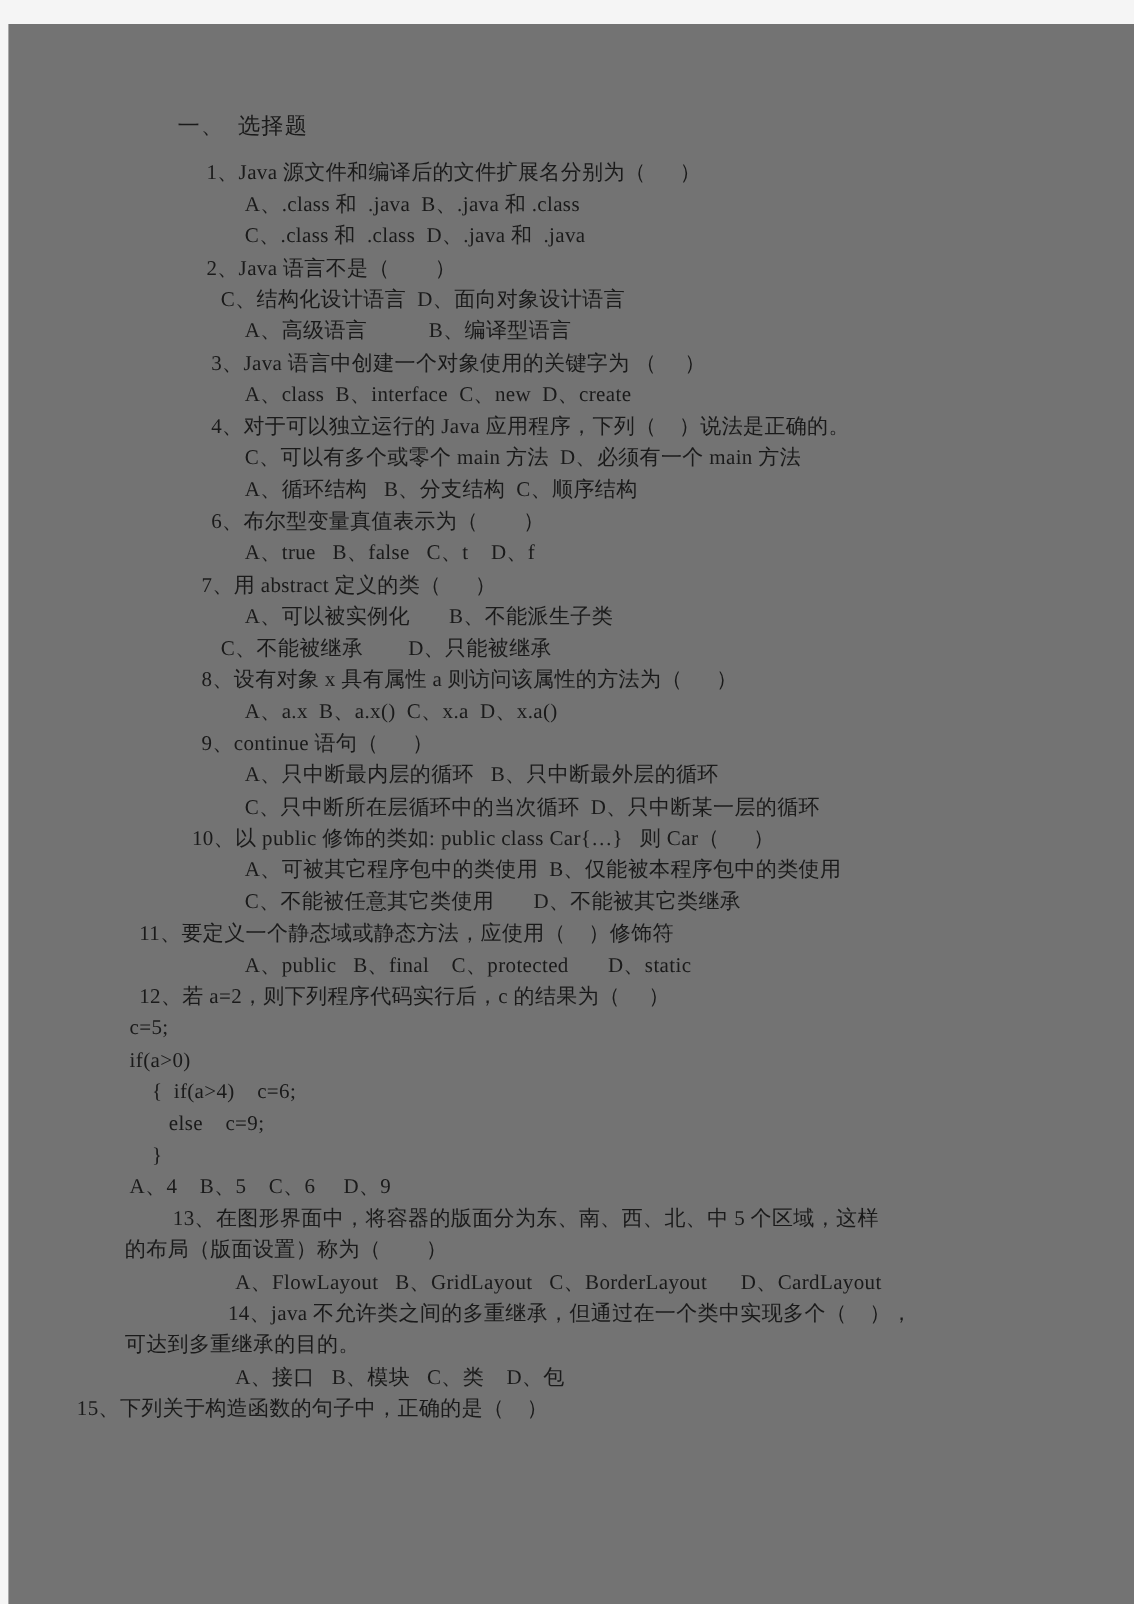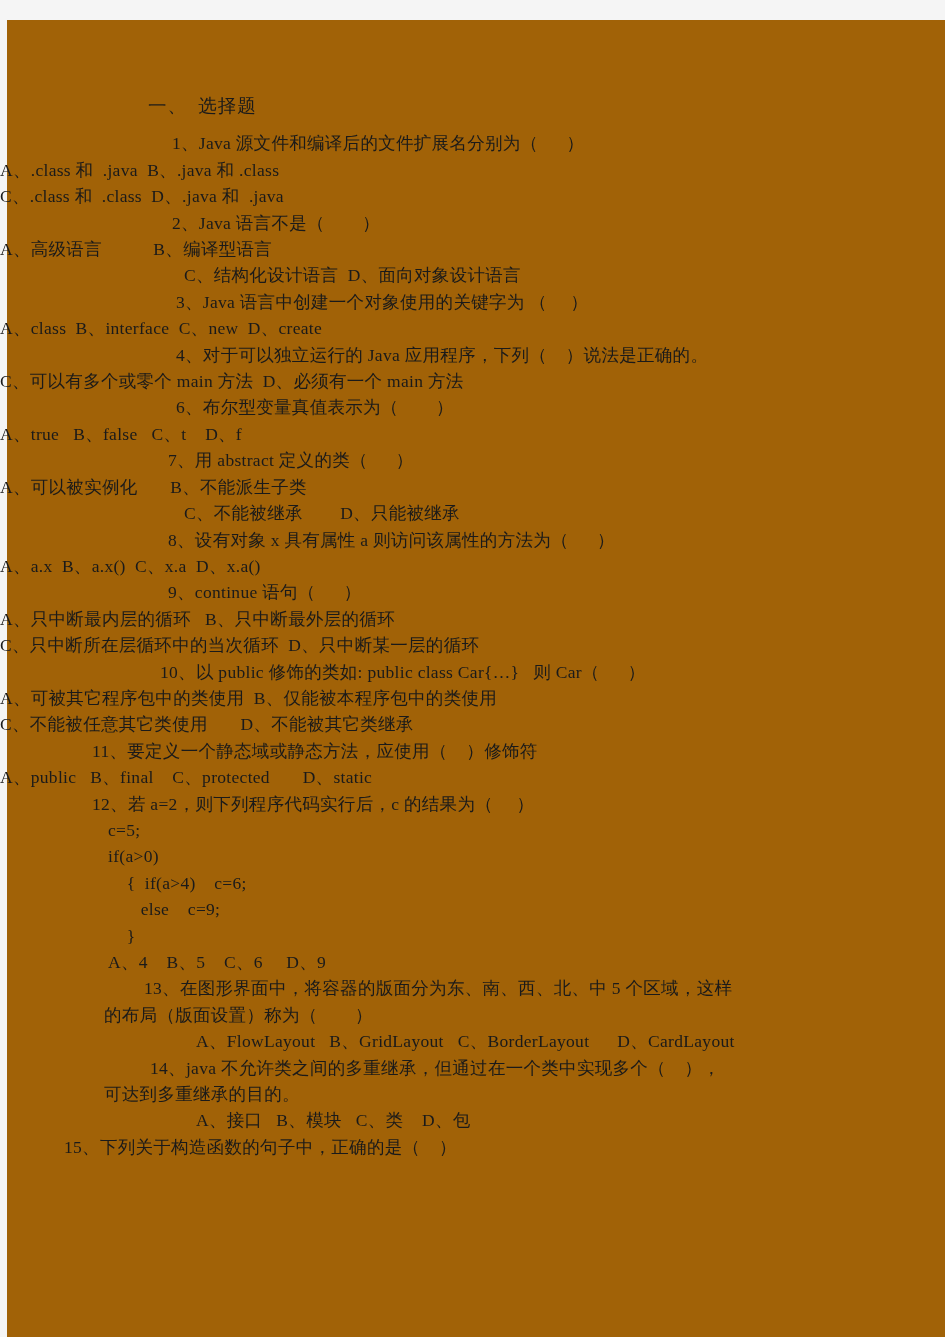--- a/index.html
+++ b/index.html
@@ -5,21 +5,21 @@
 <style>
   html, body {
     margin: 0;
     padding: 0;
     background: #f4f4f4;
   }
   #page {
     position: relative;
     width: 945px;
     height: 1337px;
-    background: #a16207;
+    background: #737373;
     margin: 0;
     overflow: hidden;
     box-sizing: border-box;
   }
   
   #scan-edge-left {
     position: absolute;
     left: 0; top: 0;
     width: 7px; height: 1337px;
     background: #f5f5f5;
@@ -53,28 +53,28 @@
   .spacer-small { height: 11px; }
   .spacer-tiny { height: 3px; }
   .spacer-big { height: 24px; }
 
   
   .i-head  { padding-left: 148px; }
   .i-q     { padding-left: 172px; }
   .i-q2    { padding-left: 168px; }
   .i-q3    { padding-left: 176px; }
   .i-qw    { padding-left: 160px; }
-  .i-qwide { padding-left: 92px; }
-  .i-opt   { }
+  .i-qwide { padding-left: 116px; }
+  .i-opt   { padding-left: 204px; }
   .i-opt2  { padding-left: 196px; }
   .i-optl  { padding-left: 184px; }
   .i-code  { padding-left: 108px; }
   .i-cont  { padding-left: 104px; }
   .i-13    { padding-left: 144px; font-family: Liberation Serif, serif; }
-  .i-14    { padding-left: 150px; }
+  .i-14    { padding-left: 150px; margin-left: 40px; }
   .i-15    { padding-left: 64px; }
   .i-13opt { padding-left: 196px; }
 </style>
 </head>
 <body>
 
 <div id="page">
 
   <div id="scan-edge-top"></div>
   <div id="scan-edge-left"></div>
@@ -92,29 +92,30 @@
 
     <div class="doc-line heading i-head">一、  选择题</div>
 
     <div class="spacer-small"></div>
 
     <div class="doc-line i-q">1、Java 源文件和编译后的文件扩展名分别为（      ）</div>
     <div class="doc-line i-opt">A、.class 和  .java  B、.java 和 .class</div>
     <div class="doc-line i-opt">C、.class 和  .class  D、.java 和  .java</div>
 
     <div class="doc-line i-q">2、Java 语言不是（        ）</div>
+    <div class="doc-line i-optl">C、结构化设计语言  D、面向对象设计语言</div>
     <div class="doc-line i-opt">A、高级语言           B、编译型语言</div>
-    <div class="doc-line i-optl">C、结构化设计语言  D、面向对象设计语言</div>
 
     <div class="doc-line i-q3">3、Java 语言中创建一个对象使用的关键字为 （     ）</div>
     <div class="doc-line i-opt">A、class  B、interface  C、new  D、create</div>
 
     <div class="doc-line i-q3">4、对于可以独立运行的 Java 应用程序，下列（    ）说法是正确的。</div>
     <div class="doc-line i-opt">C、可以有多个或零个 main 方法  D、必须有一个 main 方法</div>
 
+    <div class="doc-line i-opt">A、循环结构   B、分支结构  C、顺序结构</div>
 
     <div class="doc-line i-q3">6、布尔型变量真值表示为（        ）</div>
     <div class="doc-line i-opt">A、true   B、false   C、t    D、f</div>
 
     <div class="doc-line i-q2">7、用 abstract 定义的类（      ）</div>
     <div class="doc-line i-opt">A、可以被实例化       B、不能派生子类</div>
     <div class="doc-line i-optl">C、不能被继承        D、只能被继承</div>
 
     <div class="doc-line i-q2">8、设有对象 x 具有属性 a 则访问该属性的方法为（      ）</div>
     <div class="doc-line i-opt">A、a.x  B、a.x()  C、x.a  D、x.a()</div>

